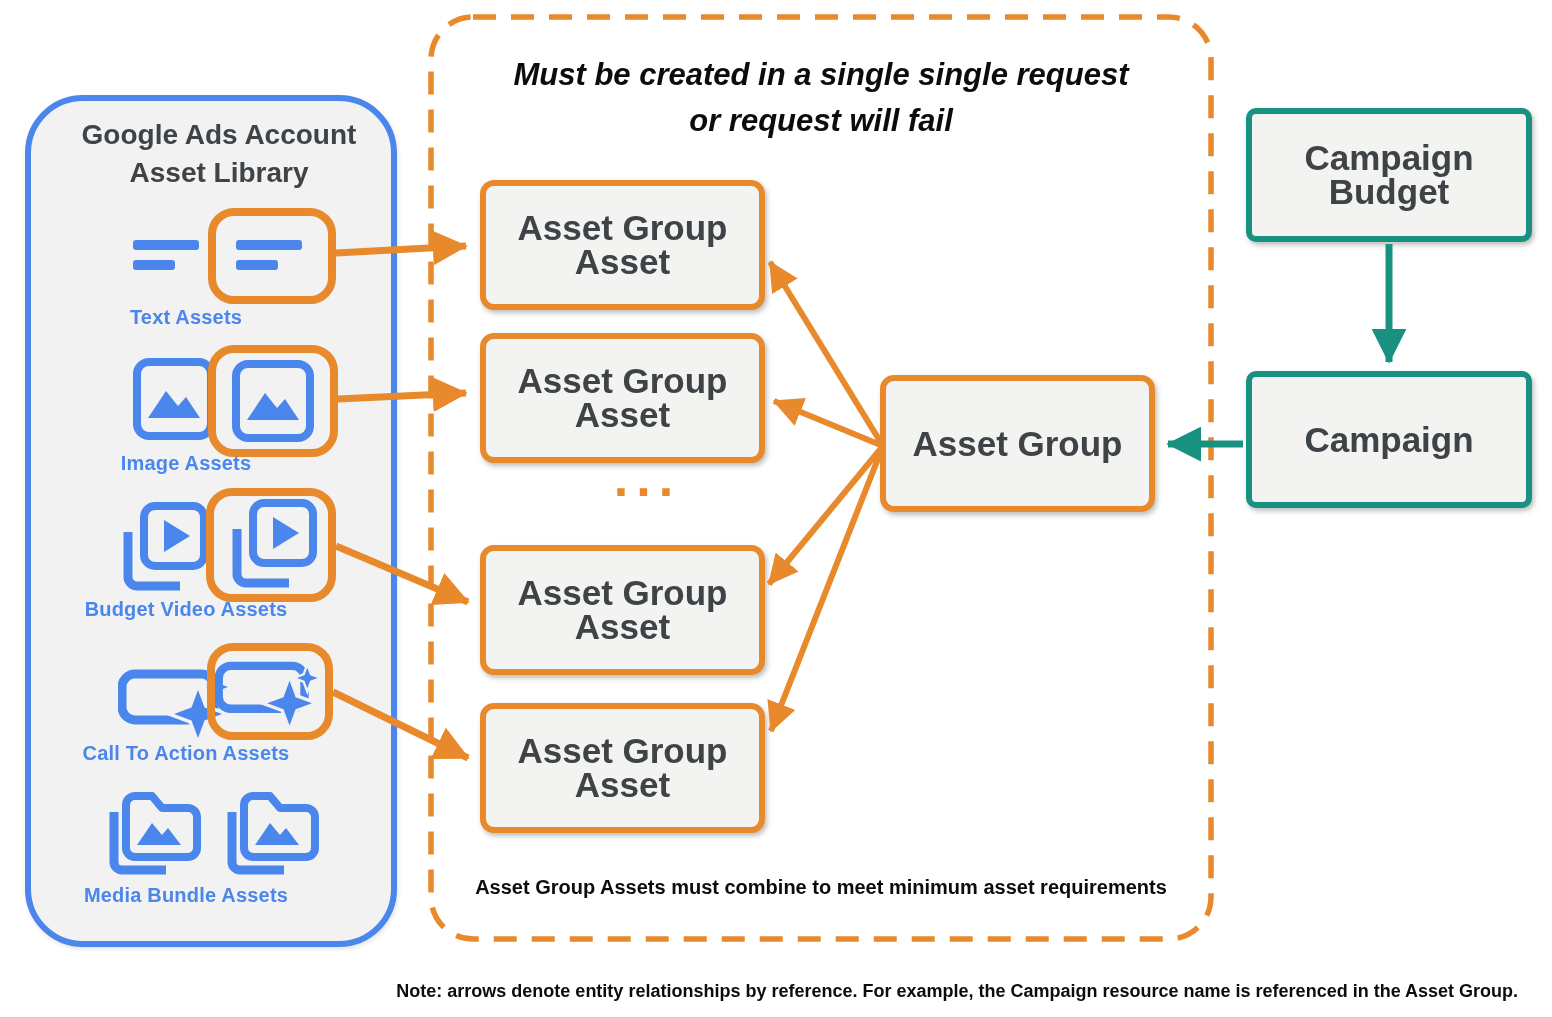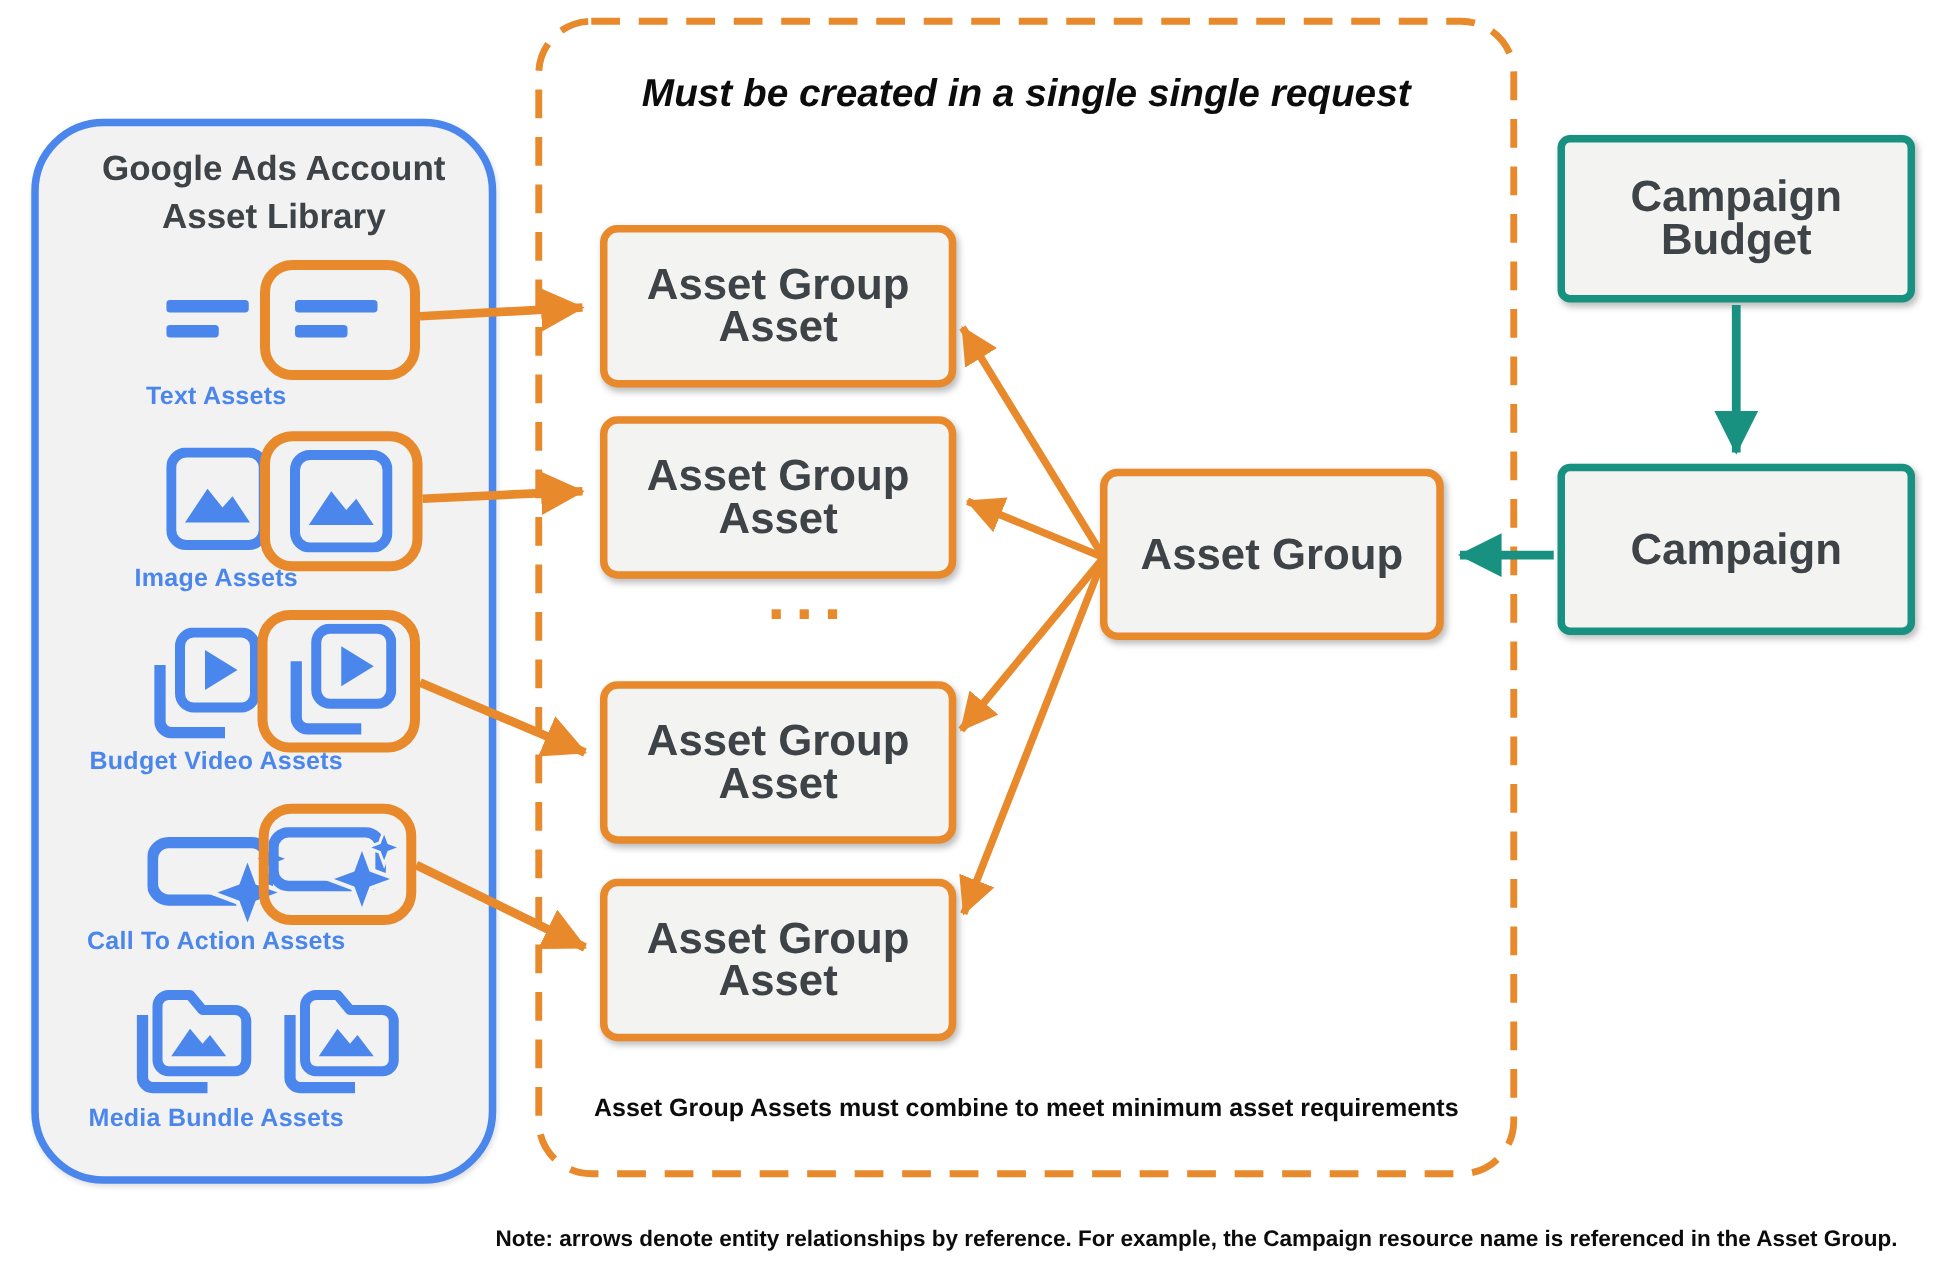--- a/index.html
+++ b/index.html
@@ -25,21 +25,21 @@
   .panel{
     position:absolute;left:25px;top:95px;width:360px;height:840px;z-index:2;
     background:var(--panel-fill);border:6px solid var(--blue);border-radius:58px;
     box-shadow:1px 2px 4px rgba(0,0,0,.12);
   }
   .panel-title{
     position:absolute;left:25px;top:116px;width:388px;z-index:3;text-align:center;
     font-size:28px;font-weight:bold;color:var(--dark);line-height:38px;
   }
   .lib-label{
-    position:absolute;left:25px;width:296px;z-index:3;text-align:center;
+    position:absolute;left:38px;width:296px;z-index:3;text-align:center;
     font-size:20px;font-weight:bold;color:var(--blue);letter-spacing:.2px;
   }
   .lib-icon{position:absolute;z-index:3;}
   .icon-outline{
     position:absolute;z-index:3;border:8px solid var(--orange);border-radius:26px;
     display:flex;align-items:center;justify-content:center;background:transparent;
   }
   .blue-stroke{stroke:var(--blue);fill:none;}
   .blue-fill{fill:var(--blue);}
 
@@ -154,20 +154,21 @@
   <svg width="102" height="92" viewBox="0 0 102 92">
     <path class="blue-stroke" d="M10 28 V78 a8 8 0 0 0 8 8 H62" stroke-width="9"></path>
     <path class="blue-stroke" d="M31 12 H48 L58 24 H84 a9 9 0 0 1 9 9 V64 a9 9 0 0 1 -9 9 H31 a9 9 0 0 1 -9 -9 V21 a9 9 0 0 1 9 -9 Z" stroke-width="8" stroke-linejoin="round"></path>
     <path class="blue-fill" d="M33 61 L48 39 L58 51 L64 44 L77 61 Z"></path>
   </svg>
 </div>
 <div class="lib-label" style="top:884px">Media Bundle  Assets</div>
 
 <div class="mutate-title">
   <span>Must be created in a single single request</span><br>
+  <span>or request will fail</span>
 </div>
 
 <div class="node orange" style="left:480px;top:180px;width:273px;height:118px">
   <span>Asset Group Asset</span>
 </div>
 <div class="node orange" style="left:480px;top:333px;width:273px;height:118px">
   <span>Asset Group Asset</span>
 </div>
 <div class="ellipsis">...</div>
 <div class="node orange" style="left:480px;top:545px;width:273px;height:118px">

